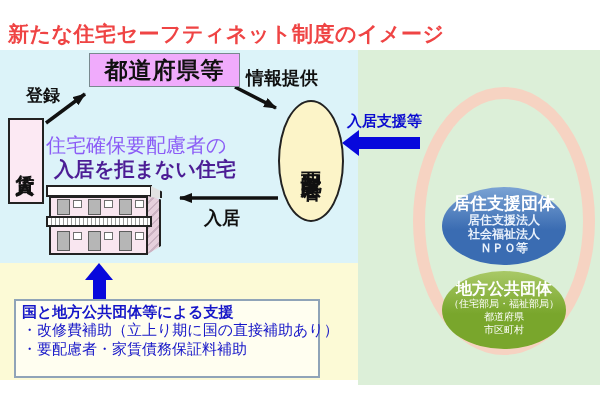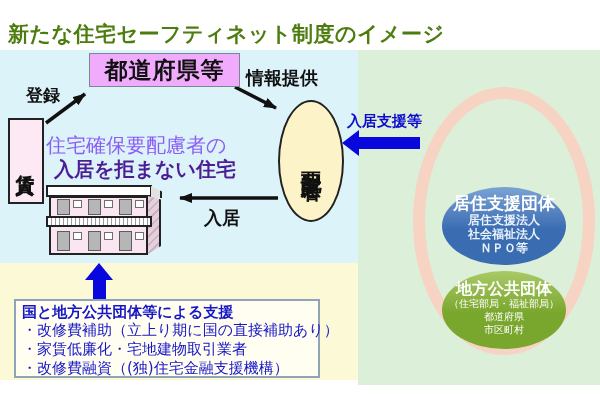--- a/index.html
+++ b/index.html
@@ -6,21 +6,21 @@
   .stage{
     position:relative;width:600px;height:400px;background:#ffffff;overflow:hidden;
     font-family:"DejaVu Sans","Liberation Sans",sans-serif;
   }
   .abs{position:absolute;}
   
   .bg-cyan{left:0;top:50px;width:358px;height:213px;background:#dcf3f9;}
   .bg-yellow{left:0;top:263px;width:358px;height:117px;background:#fcfad6;}
   .bg-green{left:358px;top:50px;width:242px;height:335px;background:#dcefd8;}
   
-  .title{left:8px;top:20px;font-size:21px;font-weight:bold;color:#4d7c0f;letter-spacing:.5px;white-space:nowrap;z-index:6;}
+  .title{left:8px;top:20px;font-size:21px;font-weight:bold;color:#ef4444;letter-spacing:.5px;white-space:nowrap;z-index:6;}
   
   .pref-box{left:89px;top:53px;width:149px;height:32px;background:#f0abfc;border:1px solid #78898f;
     display:flex;align-items:center;justify-content:center;z-index:5;}
   .pref-box span{font-size:23px;font-weight:bold;color:#111;letter-spacing:1px;white-space:nowrap;}
   
   .landlord-box{left:8px;top:118px;width:36px;height:86px;background:#fce9f3;border:2px solid #222;
     display:flex;align-items:center;justify-content:center;z-index:5;box-sizing:border-box;}
   .v-text{writing-mode:vertical-rl;text-orientation:upright;font-weight:bold;color:#111;}
   .landlord-box .v-text{font-size:19px;letter-spacing:2px;}
   
@@ -144,22 +144,21 @@
     <div class="abs bld window" style="left:73px;top:232px;"></div>
     <div class="abs bld door" style="left:88px;top:231px;height:20px;"></div>
     <div class="abs bld window" style="left:104px;top:232px;"></div>
     <div class="abs bld door" style="left:119px;top:231px;height:20px;"></div>
     <div class="abs bld window" style="left:135px;top:232px;"></div>
   </div>
 
   <div class="abs support-box">
     <div class="sb-title">国と地方公共団体等による支援</div>
     <div class="sb-item">・改修費補助（立上り期に国の直接補助あり）</div>
-    <div class="sb-item">・家賃低廉化・宅地建物取引業者</div>
-    <div class="sb-item">・改修費融資（(独)住宅金融支援機構）</div>
+    <div class="sb-item">・要配慮者・家賃債務保証料補助</div>
   </div>
 
   <div class="abs ring"></div>
 
 
   <div class="abs grp grp-blue">
     <div class="g-name">居住支援団体</div>
     <div class="g-member">居住支援法人</div>
     <div class="g-member">社会福祉法人</div>
     <div class="g-member">ＮＰＯ等</div>

